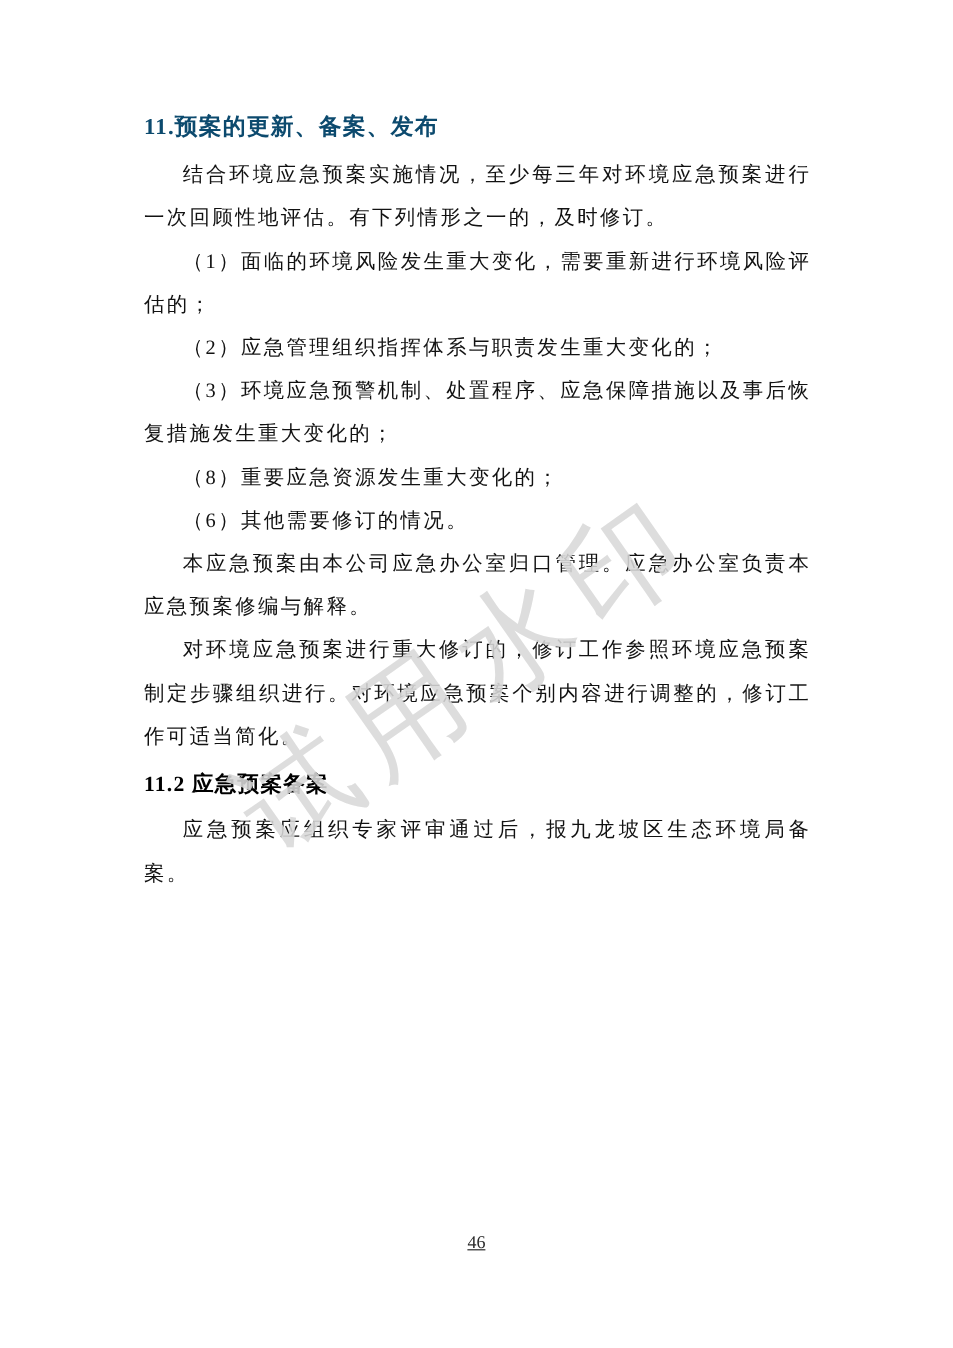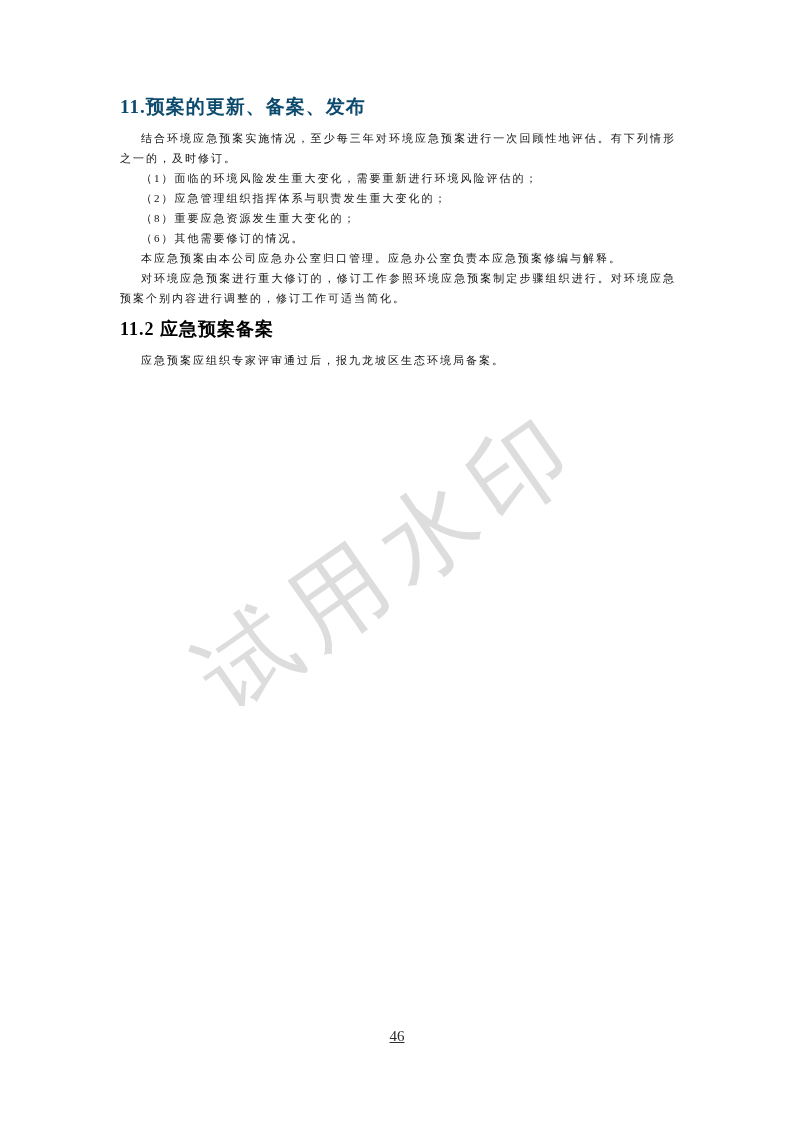--- a/index.html
+++ b/index.html
@@ -37,22 +37,22 @@
   }
   .heading2 {
     font-size: 18px;
     font-weight: bold;
     line-height: 36px;
     margin: 3px 0;
     letter-spacing: 1px;
     color: #000000;
   }
   .paragraph {
-    font-size: 11px;
-    line-height: 20px;
+    font-size: 17px;
+    line-height: 36px;
     margin: 0;
     text-align: justify;
     text-indent: 1.9em;
     letter-spacing: 2px;
     color: #121212;
   }
   .watermark {
     position: absolute;
     left: 390px;
     top: 562px;
@@ -82,20 +82,21 @@
 </head>
 <body>
 
 <div class="page">
 
   <div class="content">
     <div class="heading1">11.预案的更新、备案、发布</div>
     <p class="paragraph">结合环境应急预案实施情况，至少每三年对环境应急预案进行一次回顾性地评估。有下列情形之一的，及时修订。</p>
     <p class="paragraph">（1）面临的环境风险发生重大变化，需要重新进行环境风险评估的；</p>
     <p class="paragraph">（2）应急管理组织指挥体系与职责发生重大变化的；</p>
+    <p class="paragraph">（3）环境应急预警机制、处置程序、应急保障措施以及事后恢复措施发生重大变化的；</p>
     <p class="paragraph">（8）重要应急资源发生重大变化的；</p>
     <p class="paragraph">（6）其他需要修订的情况。</p>
     <p class="paragraph">本应急预案由本公司应急办公室归口管理。应急办公室负责本应急预案修编与解释。</p>
     <p class="paragraph">对环境应急预案进行重大修订的，修订工作参照环境应急预案制定步骤组织进行。对环境应急预案个别内容进行调整的，修订工作可适当简化。</p>
     <div class="heading2">11.2 应急预案备案</div>
     <p class="paragraph">应急预案应组织专家评审通过后，报九龙坡区生态环境局备案。</p>
   </div>
 
   <div class="watermark">试用水印</div>
 

